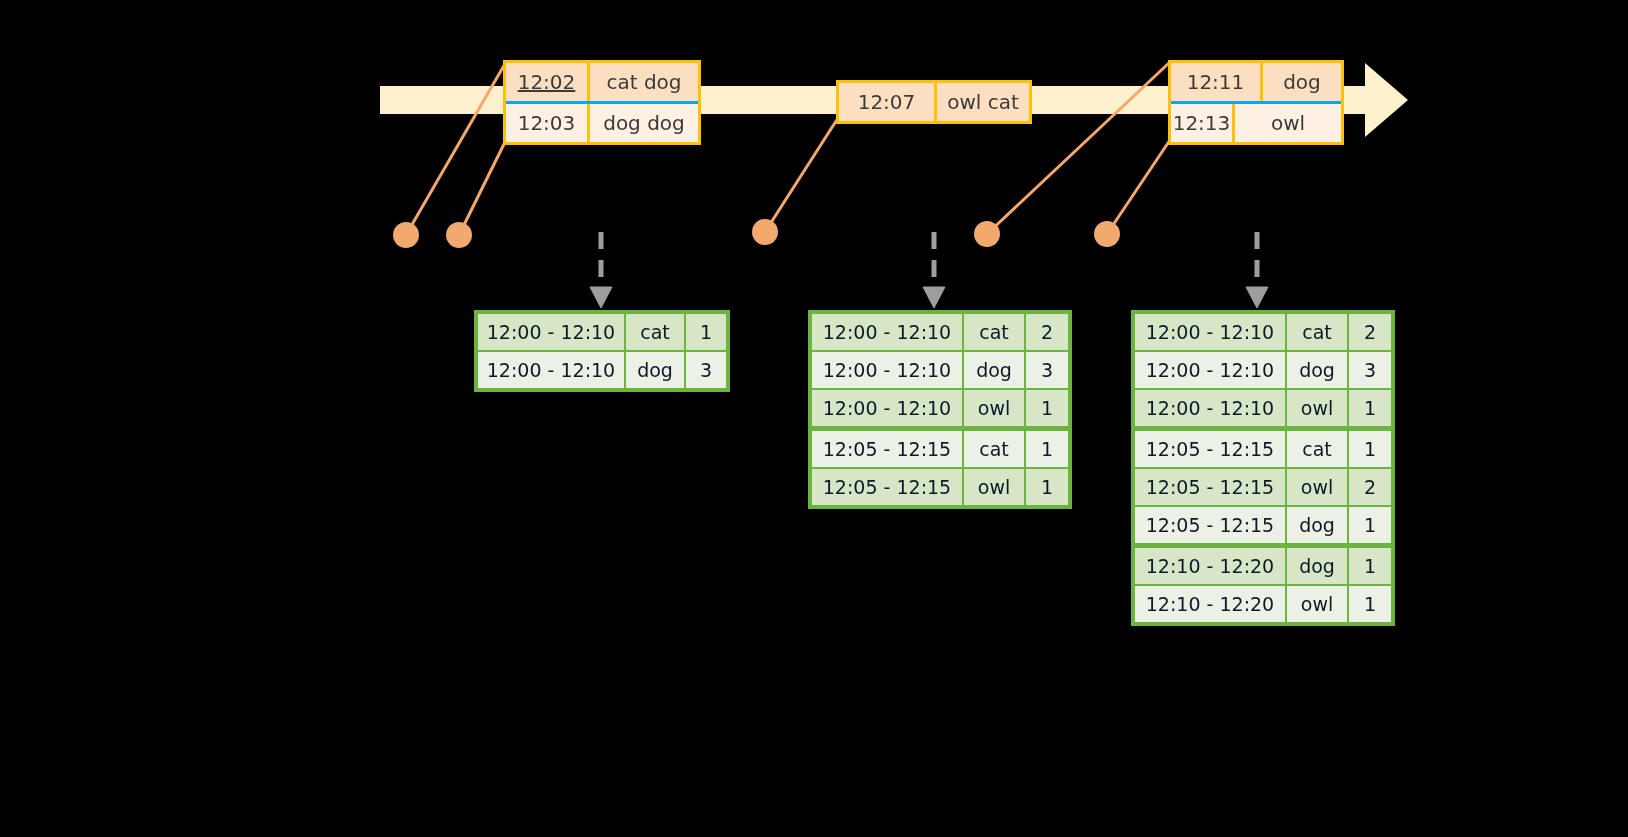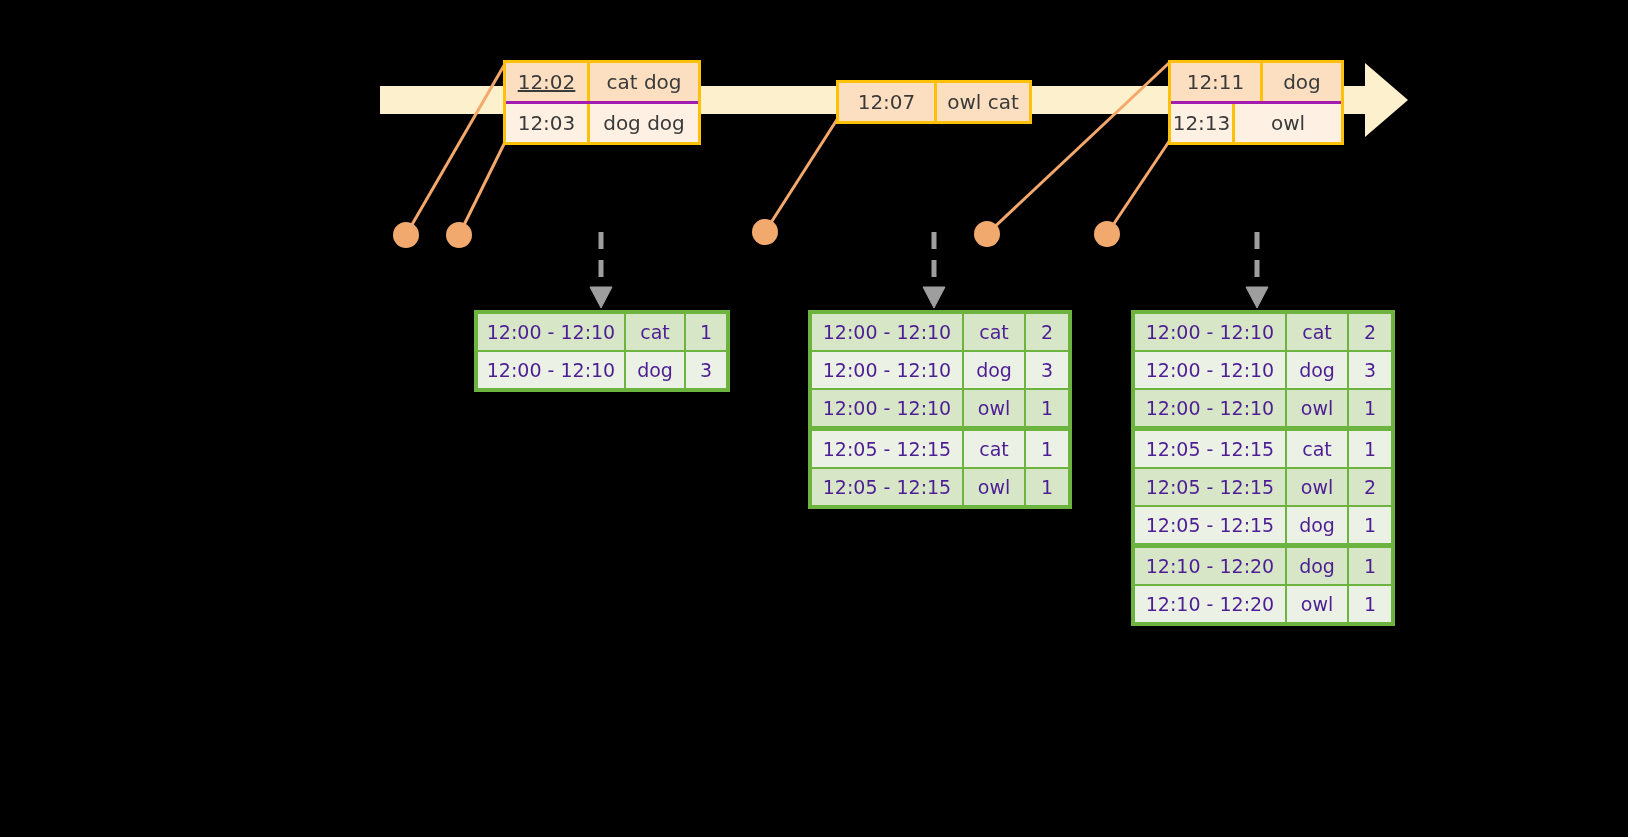--- a/index.html
+++ b/index.html
@@ -43,21 +43,21 @@
     flex-direction: column;
     background: #FFF3E0;
   }
   .event-row {
     display: flex;
     flex-direction: row;
     align-items: stretch;
     height: 38px;
   }
   .event-row + .event-row {
-    border-top: 3px solid #a21caf;
+    border-top: 3px solid #0ea5e9;
   }
   .event-row.shade-a { background: #FCDFC0; }
   .event-row.shade-b { background: #FEF1E4; }
 
   .event-time {
     display: flex;
     align-items: center;
     justify-content: center;
     border-right: 3px solid #FFC107;
     color: #3a3a3a;
@@ -90,21 +90,21 @@
     height: 36px;
     gap: 2px;
   }
   .result-row.grp-sep {
     margin-top: 3px;
   }
   .cell {
     display: flex;
     align-items: center;
     justify-content: center;
-    color: #4c1d95;
+    color: #0f172a;
     font-size: 19px;
     box-sizing: border-box;
   }
   .result-row.tone-a .cell { background: #D7E6C6; }
   .result-row.tone-b .cell { background: #EBF1E4; }
 
   .cell-window { width: 146px; }
   .cell-key    { width: 58px; }
   .cell-count  { width: 40px; }
 

